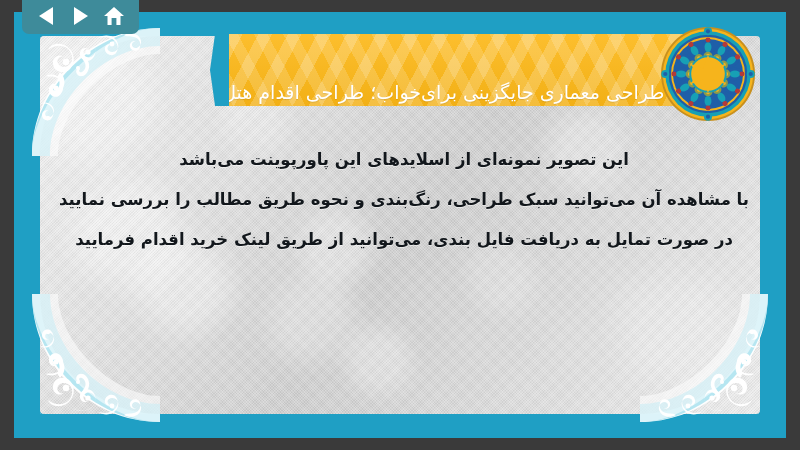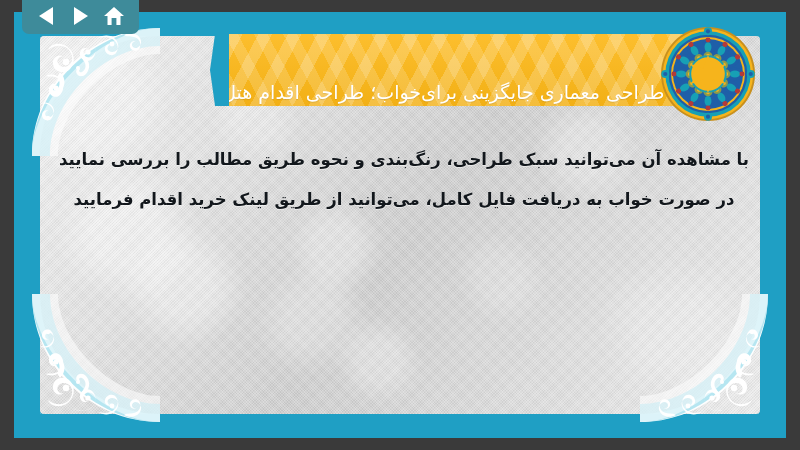--- a/index.html
+++ b/index.html
@@ -252,22 +252,23 @@
         <g fill="#1f5fa8">
           <circle cx="50" cy="5.5" r="2.2"></circle>
             <circle cx="94.5" cy="50" r="2.2"></circle>
           <circle cx="50" cy="94.5" r="2.2"></circle>
             <circle cx="5.5" cy="50" r="2.2"></circle>
         </g>
       </svg>
     </div>
 
     <div class="body-text">
+      <p>این تصویر نمونه‌ای از اسلایدهای این پاورپوینت می‌باشد</p>
       <p>با مشاهده آن می‌توانید سبک طراحی، رنگ‌بندی و نحوه طریق مطالب را بررسی نمایید</p>
-      <p>در صورت خواب به دریافت فایل کامل، می‌توانید از طریق لینک خرید اقدام فرمایید</p>
+      <p>در صورت تمایل به دریافت فایل بندی، می‌توانید از طریق لینک خرید اقدام فرمایید</p>
     </div>
 
   </div>
 
   <div class="navbar">
     <div class="nav-btn">
       <svg width="18" height="20" viewBox="0 0 18 20" aria-hidden="true">
         <polygon points="15,1 15,19 1,10" fill="#ffffff"></polygon>
       </svg>
     </div>

